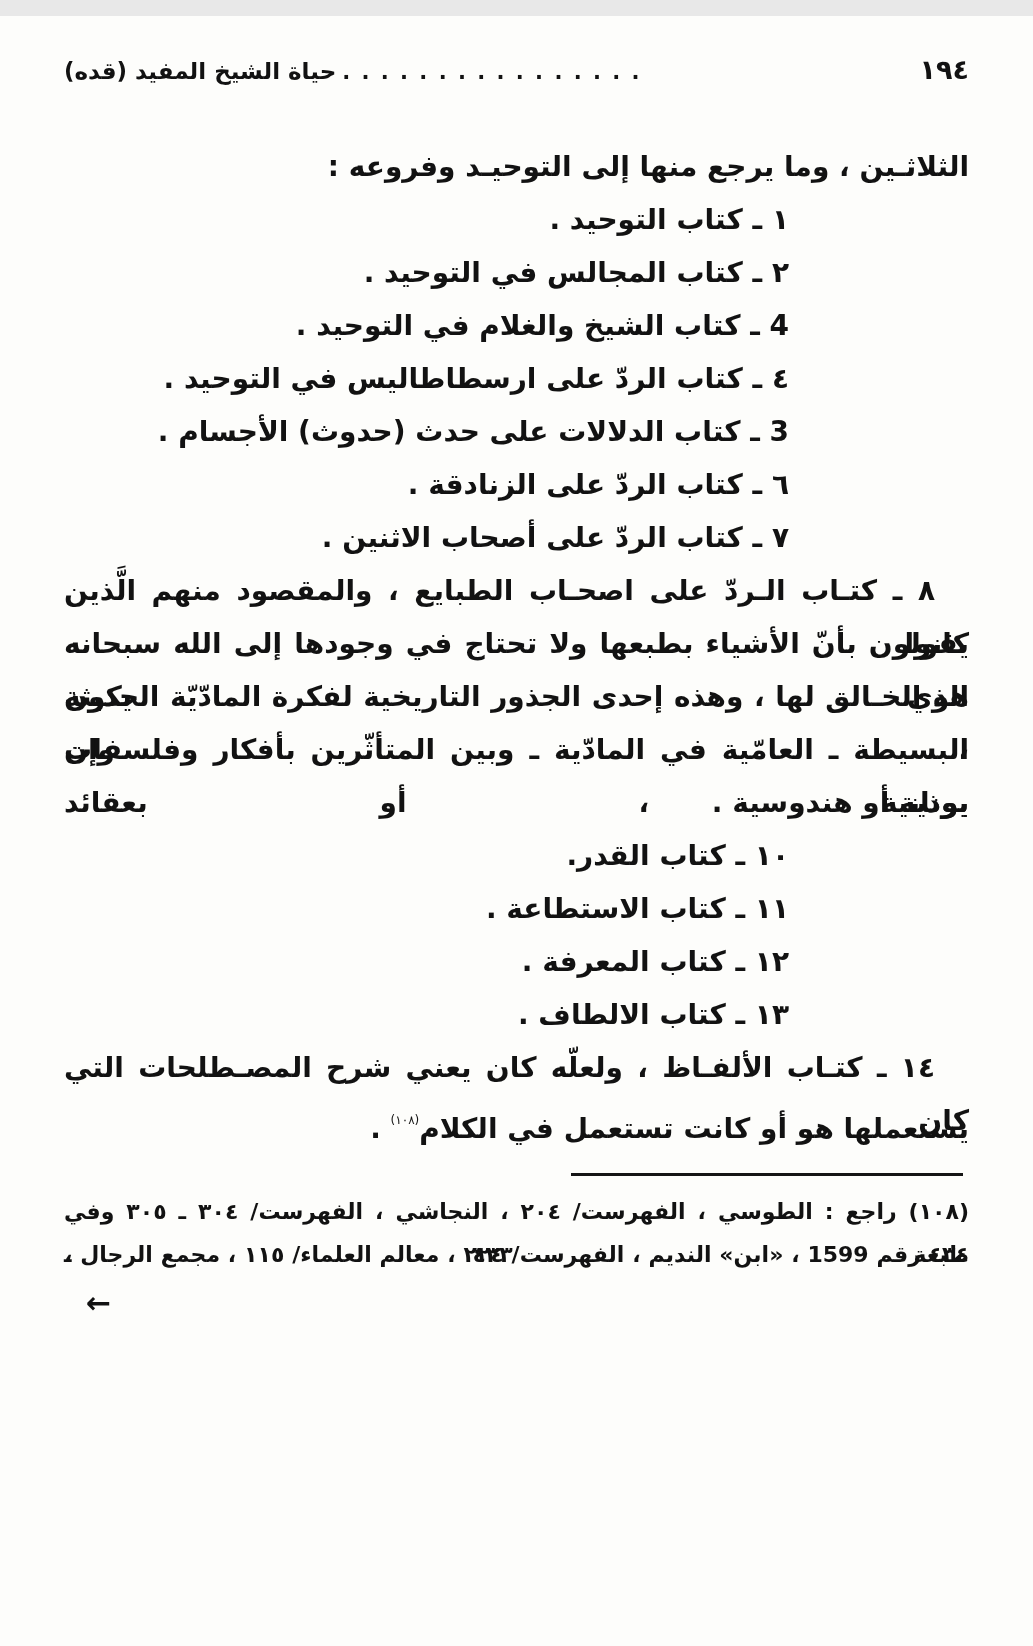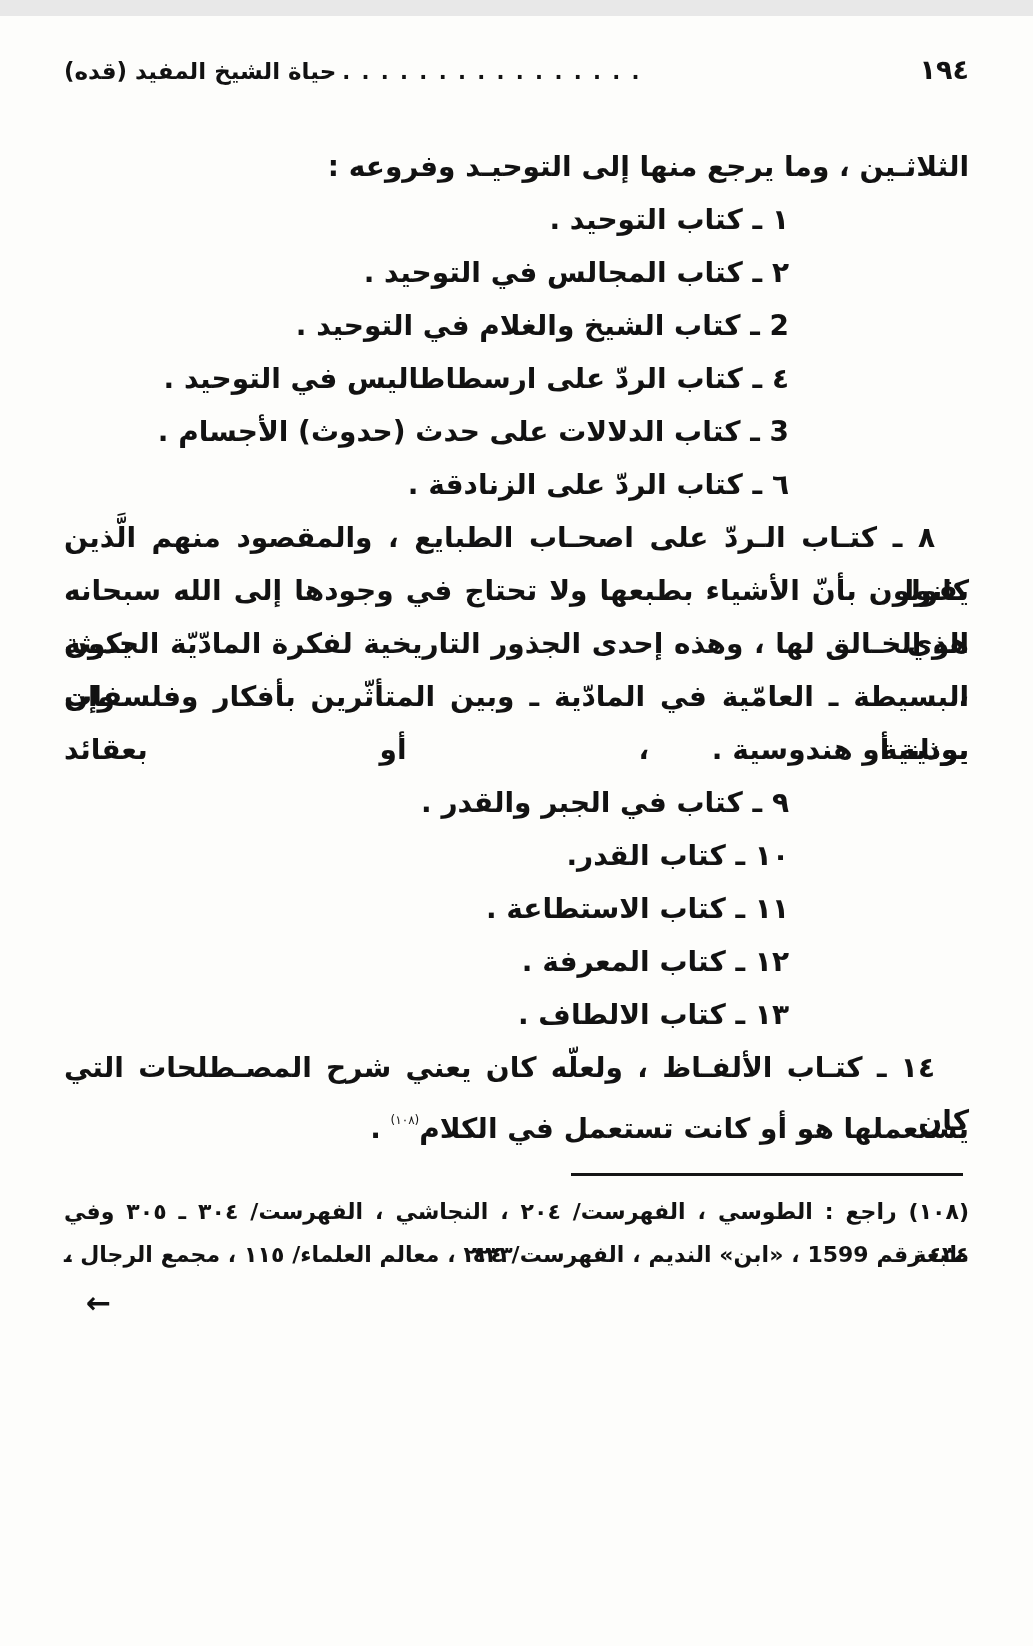--- a/index.html
+++ b/index.html
@@ -79,32 +79,32 @@
     <span class="h-spacer"></span>
     <span class="h-num">١٩٤</span>
   </div>
 
   <div class="body-text">
 
     <div class="bline start">الثلاثـين ، وما يرجع منها إلى التوحيـد وفروعه :</div>
 
     <div class="bline li">١ ـ كتاب التوحيد .</div>
     <div class="bline li">٢ ـ كتاب المجالس في التوحيد .</div>
-    <div class="bline li">2 ـ كتاب الشيخ والغلام في التوحيد .</div>
+    <div class="bline li">4 ـ كتاب الشيخ والغلام في التوحيد .</div>
     <div class="bline li">٤ ـ كتاب الردّ على ارسطاطاليس في التوحيد .</div>
     <div class="bline li">3 ـ كتاب الدلالات على حدث (حدوث) الأجسام .</div>
     <div class="bline li">٦ ـ كتاب الردّ على الزنادقة .</div>
+    <div class="bline li">٧ ـ كتاب الردّ على أصحاب الاثنين .</div>
 
     <div class="bline just indent1">٨ ـ كتـاب الـردّ على اصحـاب الطبايع ، والمقصود منهم الَّذين كانوا</div>
     <div class="bline just">يقولون بأنّ الأشياء بطبعها ولا تحتاج في وجودها إلى الله سبحانه الذي يكون</div>
     <div class="bline just">هو الخـالق لها ، وهذه إحدى الجذور التاريخية لفكرة المادّيّة الحديثة ، وإن</div>
     <div class="bline just">البسيطة ـ العامّية في المادّية ـ وبين المتأثّرين بأفكار وفلسفات يونانية ، أو بعقائد</div>
     <div class="bline start">بوذية أو هندوسية .</div>
 
-    <div class="bline li">٩ ـ كتاب في الجبر والقدر .</div>
     <div class="bline li">١٠ ـ كتاب القدر.</div>
     <div class="bline li">١١ ـ كتاب الاستطاعة .</div>
     <div class="bline li">١٢ ـ كتاب المعرفة .</div>
     <div class="bline li">١٣ ـ كتاب الالطاف .</div>
 
     <div class="bline just indent1">١٤ ـ كتـاب الألفـاظ ، ولعلّه كان يعني شرح المصـطلحات التي كان</div>
     <div class="bline start">
       <span>يستعملها هو أو كانت تستعمل في الكلام</span><span class="fnref">(١٠٨)</span><span> .</span>
     </div>
 

